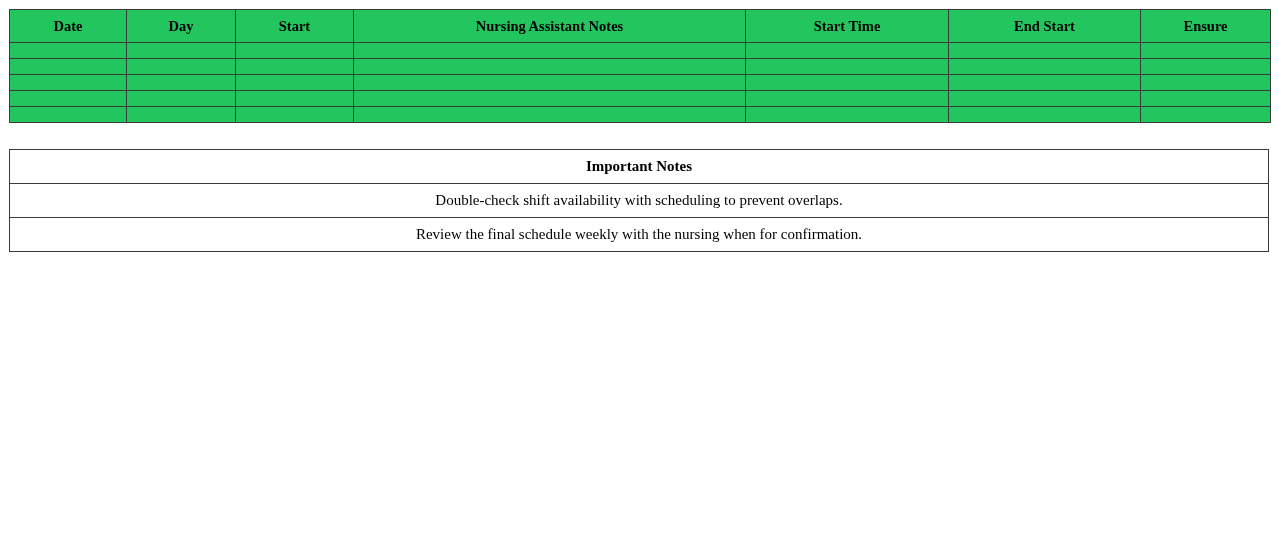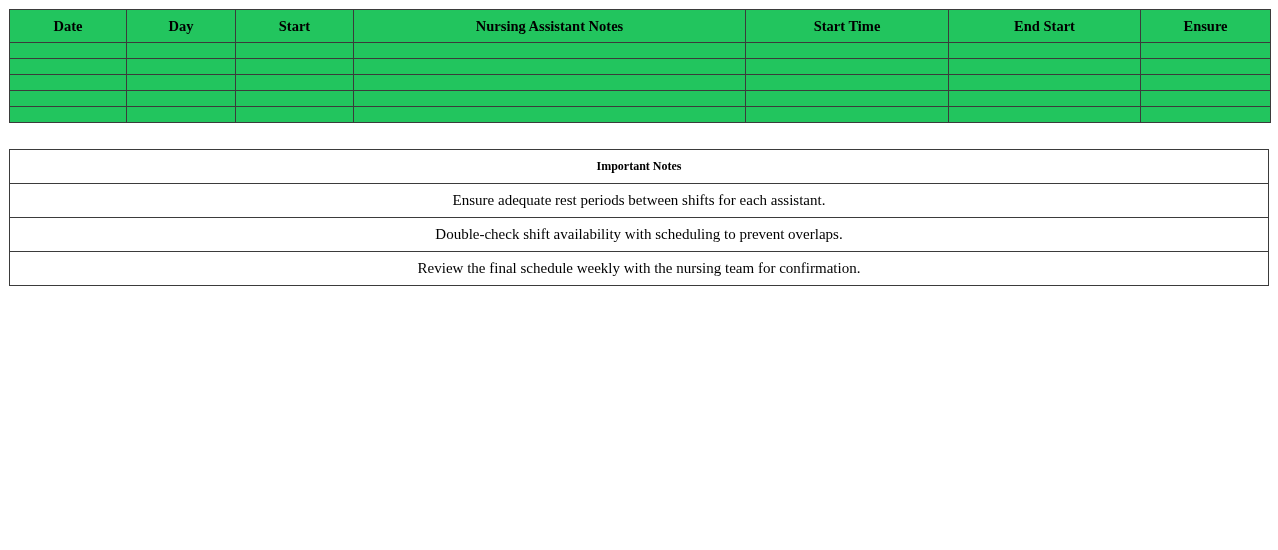--- a/index.html
+++ b/index.html
@@ -92,21 +92,21 @@
     border: 1px solid #3b3b3b;
     padding: 0 6px;
     background: #ffffff;
     text-align: center;
     vertical-align: middle;
   }
 
   table.notes th.notes-head {
     height: 33px;
     line-height: 33px;
-    font-size: 12px;
+    font-size: 15px;
     font-weight: bold;
     text-align: center;
   }
 
   table.notes td.note-cell {
     height: 33px;
     line-height: 33px;
     font-size: 15px;
     font-weight: normal;
   }
@@ -190,25 +190,22 @@
 
   <div class="notes-wrap">
     <table class="notes">
       <thead>
         <tr>
           <th class="notes-head">Important Notes</th>
         </tr>
       </thead>
       <tbody>
         <tr>
-          <td class="note-cell">Ensure adequate rest periods between shifts for each assistant.</td>
-        </tr>
-        <tr>
           <td class="note-cell">Double-check shift availability with scheduling to prevent overlaps.</td>
         </tr>
         <tr>
-          <td class="note-cell">Review the final schedule weekly with the nursing team for confirmation.</td>
+          <td class="note-cell">Review the final schedule weekly with the nursing when for confirmation.</td>
         </tr>
       </tbody>
     </table>
   </div>
 
 </div>
 
 </body></html>

